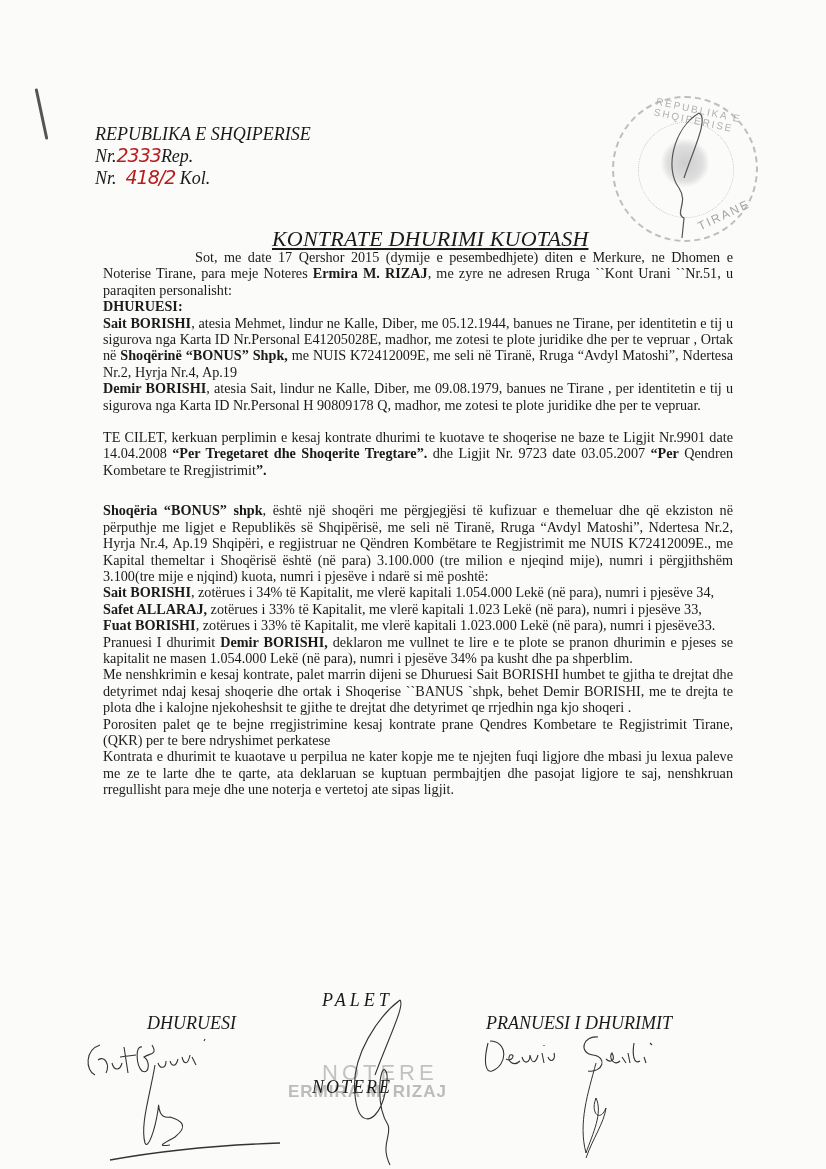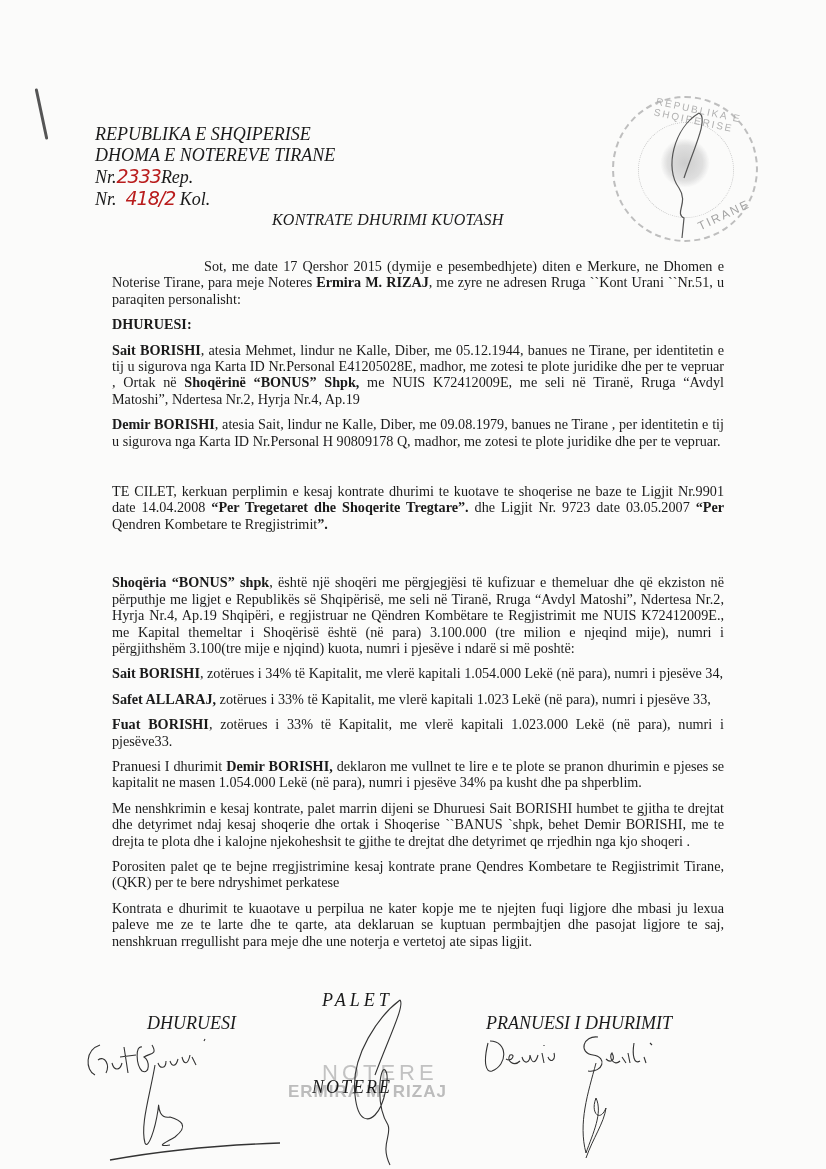--- a/index.html
+++ b/index.html
@@ -4,49 +4,48 @@
 <style>
   html, body { margin:0; padding:0; }
   body {
     width:826px; height:1169px; background:#fbfbfa; position:relative; overflow:hidden;
     font-family:"Liberation Serif", serif; color:#1a1a1a;
   }
   .margin-mark { position:absolute; left:40px; top:88px; width:3px; height:52px; background:#555; transform:rotate(-12deg); border-radius:2px; }
   .header { position:absolute; left:95px; top:124px; font-style:italic; font-size:18px; line-height:21px; }
   .header div { white-space:nowrap; }
   .hand { font-family:"DejaVu Sans", sans-serif; font-style:italic; font-weight:200; color:#b91c1c; font-size:19px; letter-spacing:-1px; }
-  .title { position:absolute; left:272px; top:211px; font-style:italic; font-size:16px; letter-spacing:0.2px; }
+  .title { position:absolute; left:272px; top:226px; font-style:italic; font-size:22px; text-decoration:underline; letter-spacing:0.2px; }
   .seal { position:absolute; left:612px; top:96px; width:142px; height:142px; border-radius:50%; border:2px dashed #b8b8b8; opacity:0.9; }
   .seal .inner { position:absolute; left:24px; top:24px; width:94px; height:94px; border-radius:50%; border:1px dotted #c4c4c4; }
   .seal .txt-top { position:absolute; left:40px; top:8px; font-family:"Liberation Sans", sans-serif; font-size:10px; color:#a8a8a8; letter-spacing:2px; transform:rotate(12deg); }
   .seal .txt-bot { position:absolute; left:82px; top:110px; font-family:"Liberation Sans", sans-serif; font-size:12px; color:#9a9a9a; letter-spacing:2px; transform:rotate(-25deg); }
   .seal .eagle { position:absolute; left:46px; top:40px; width:50px; height:50px; background:radial-gradient(circle,#c9c9c9 0%,#dcdcdc 50%,transparent 70%); border-radius:40% 40% 50% 50%; }
   .body-text { position:absolute; left:103px; top:249px; width:630px; font-size:14.2px; line-height:16.4px; text-align:justify; }
-  .body-text p { margin:9px; }
+  .body-text p { margin:0; }
   .indent { text-indent:92px; }
   .gap { height:16px; }
   .gap2 { height:24px; }
   b { font-weight:bold; }
   .sig-area { position:absolute; left:0; top:985px; width:826px; height:180px;padding-left:48px; }
   .palet { position:absolute; left:322px; top:5px; font-style:italic; font-size:18px; letter-spacing:4px; }
   .dhr-label { position:absolute; left:131px; top:28px; font-style:italic; font-size:18px;margin-left:16px; }
   .pran-label { position:absolute; left:486px; top:28px; font-style:italic; font-size:18px; }
   .notere-label { position:absolute; left:312px; top:92px; font-style:italic; font-size:18px; letter-spacing:2px; }
   .stamp-notere { position:absolute; left:322px; top:75px; font-family:"Liberation Sans", sans-serif; font-size:22px; color:#c2c2c2; letter-spacing:4px; }
   .stamp-name { position:absolute; left:288px; top:97px; font-family:"Liberation Sans", sans-serif; font-size:17px; color:#bcbcbc; letter-spacing:1px; font-weight:bold; }
   svg.sig { position:absolute; overflow:visible; }
 </style>
 </head>
 <body>
 
 <div class="margin-mark"></div>
 
 <div class="header">
   <div>REPUBLIKA E SHQIPERISE</div>
-  <div>DHOMA E NOTEREVE TIRANE</div>
   <div>
     <span>Nr.</span><span class="hand">2333</span><span>Rep.</span>
   </div>
   <div>
     <span>Nr.</span>&nbsp;&nbsp;<span class="hand">418/2</span>&nbsp;<span>Kol.</span>
   </div>
 </div>
 
 <div class="seal">
   <div class="inner"></div>

